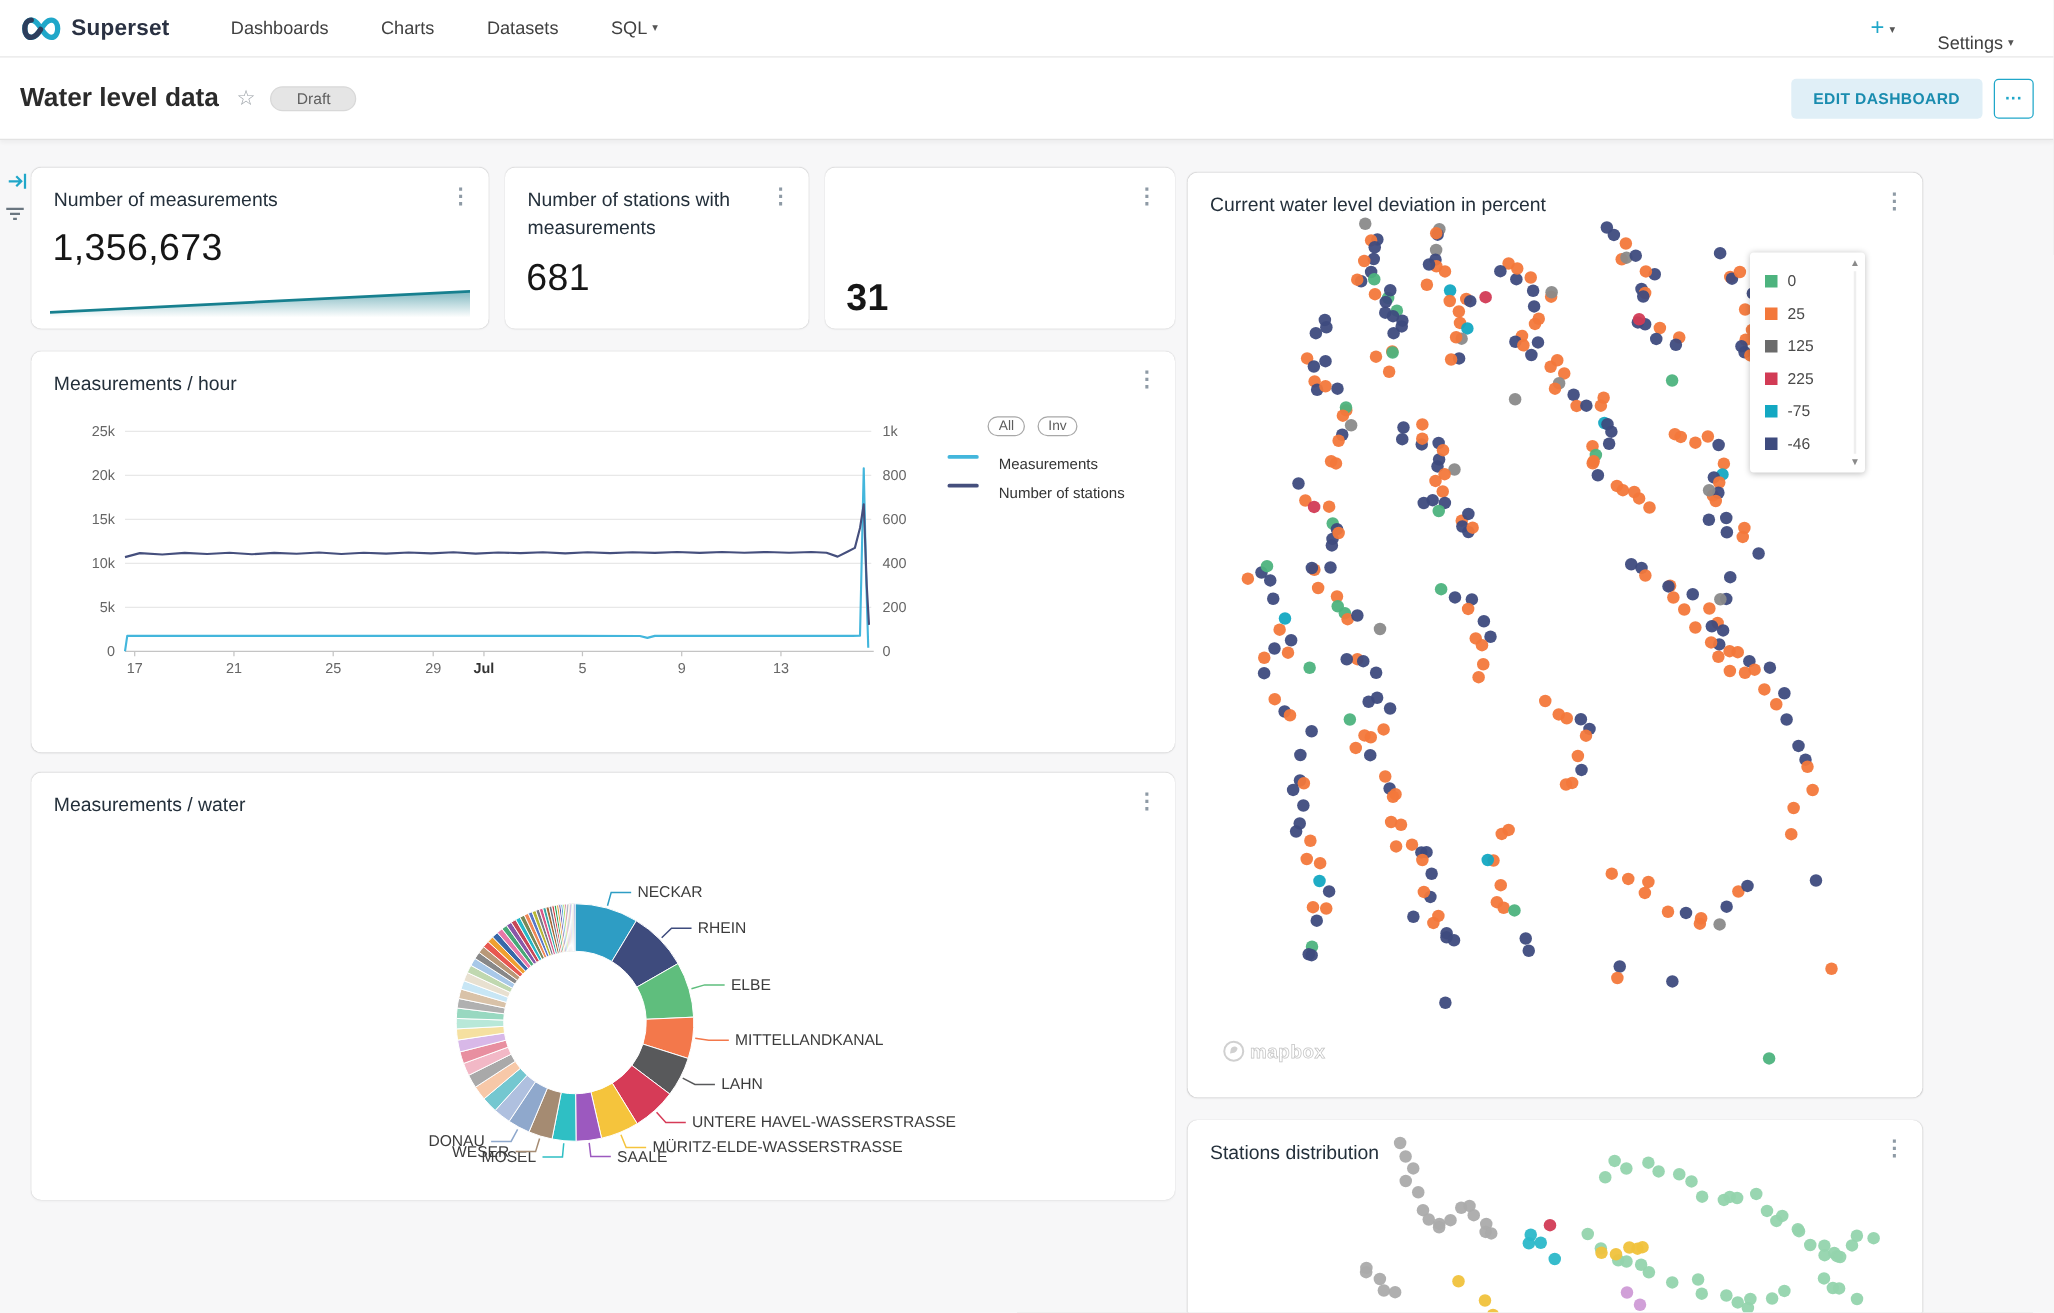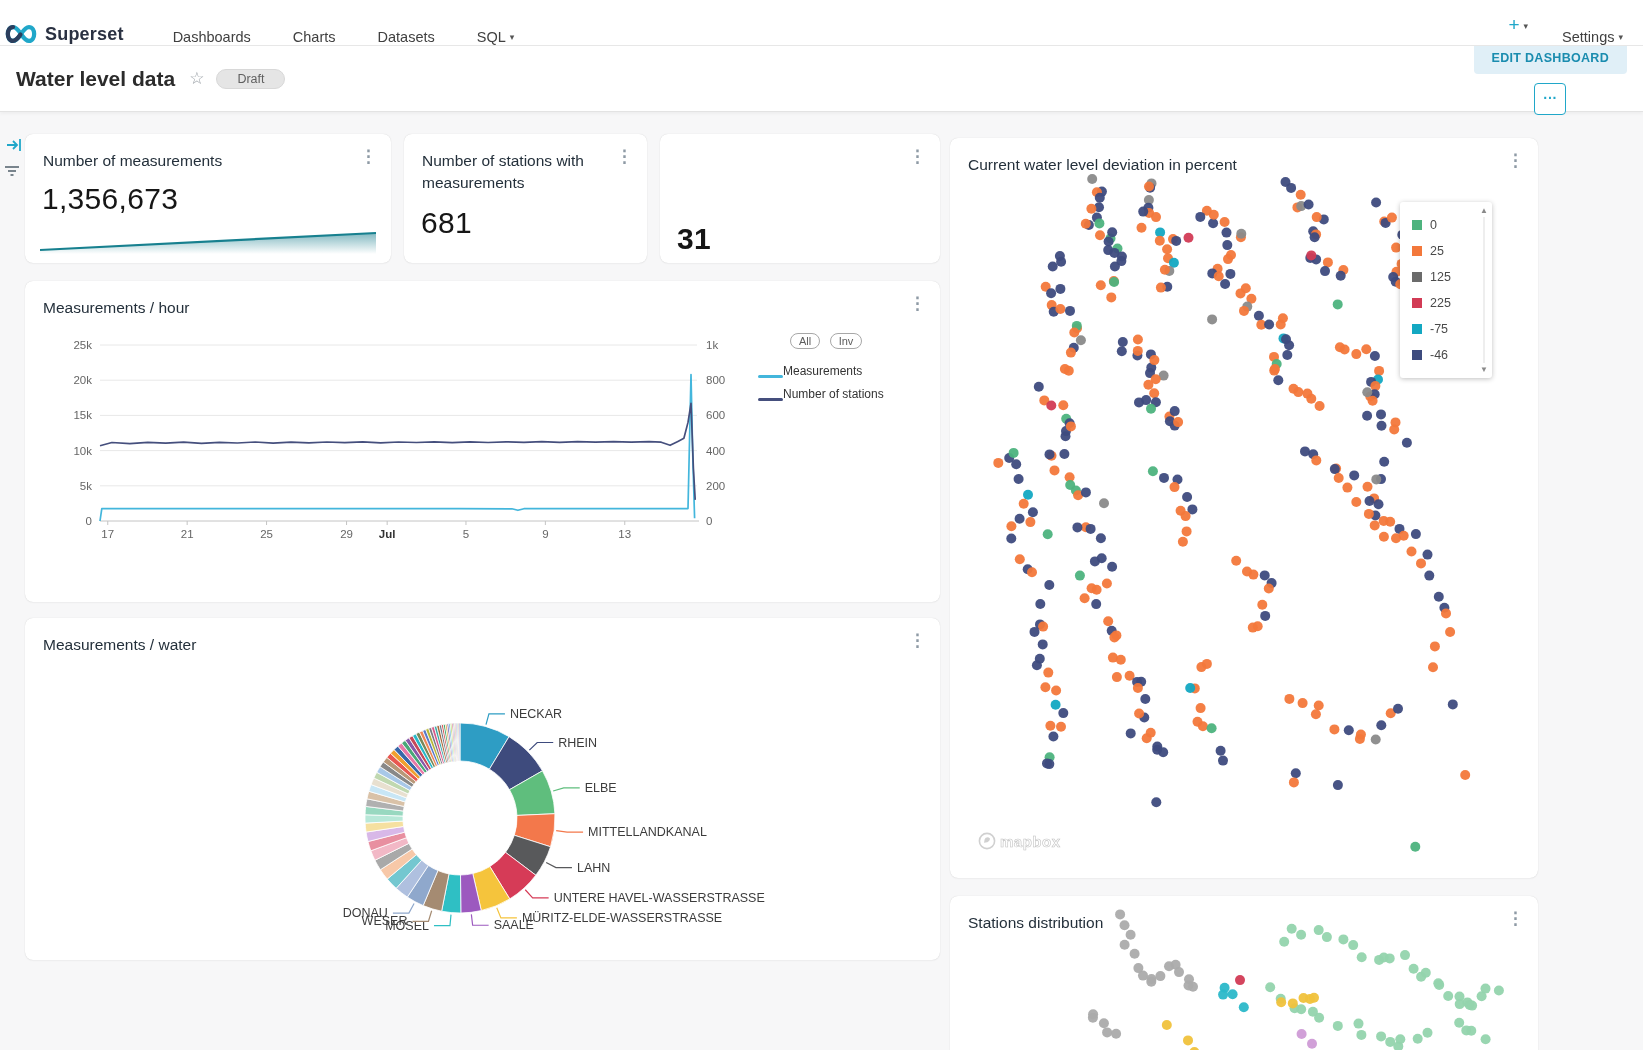--- a/index.html
+++ b/index.html
@@ -1,52 +1,52 @@
 <!DOCTYPE html>
 <html><head>
 <meta charset="utf-8">
 <style>
   * { margin:0; padding:0; box-sizing:border-box; }
   html,body { background:#e9e9ea; }
   body { font-family:"Liberation Sans", sans-serif; }
   .stage { position:relative; width:1643px; height:1050px; overflow:hidden; background:#f7f7f8; }
 
   
-  .nav { position:absolute; left:0; top:0; width:1643px; height:46px; background:#fff; border-bottom:1px solid #e7e7e7; display:flex; align-items:flex-end; padding:0 4px; z-index:5; }
+  .nav { position:absolute; left:0; top:0; width:1643px; height:46px; background:#fff; border-bottom:1px solid #e7e7e7; display:flex; align-items:center; padding:0 16px; z-index:5; }
   .brand { display:flex; align-items:center; gap:7px; margin-right:28px; }
   .brand-name { font-size:18px; font-weight:700; color:#2a3142; letter-spacing:.2px; }
   .nav-item { font-size:14.5px; color:#404040; margin:0 21px; cursor:pointer; }
   .nav-right { margin-left:auto; display:flex; align-items:center; gap:34px; padding-right:16px; }
   .plus-btn { color:#20a7c9; font-size:19px; font-weight:400; }
   .caret { font-size:9px; color:#555; margin-left:4px; vertical-align:2px; }
   .settings { font-size:14.5px; color:#404040;margin-top:24px; }
 
   
   .hdr { position:absolute; left:0; top:46px; width:1643px; height:66px; background:#fff; border-bottom:1px solid #e3e3e3; box-shadow:0 2px 3px rgba(0,0,0,.04); display:flex; align-items:center; padding:0 16px; z-index:4; }
   .dash-title { font-size:21px; font-weight:700; color:#2b2b2b; margin-right:14px; }
   .star { font-size:17px; color:#9aa0a6; margin-right:12px; cursor:pointer; }
   .draft { font-size:12.5px; color:#5f5f5f; background:#e5e5e5; border:1px solid #d8d8d8; border-radius:12px; padding:2px 20px; margin-right:14px; }
   .meta { display:flex; align-items:center; gap:9px; background:#f4f4f4; border-radius:4px; height:32px; padding:0 14px; color:#4a4a4a; font-size:13px; }
-  .hdr-right { margin-left:auto; display:flex; align-items:center; gap:9px;flex-direction:column; }
+  .hdr-right { margin-left:auto; display:flex; align-items:center; gap:9px; }
   .edit-btn { background:#e0eff7; color:#1a8caf; border:none; border-radius:4px; height:32px; padding:0 18px; font-size:12.5px; font-weight:700; letter-spacing:.3px; font-family:inherit; cursor:pointer; }
   .more-btn { width:32px; height:32px; background:#fff; border:1px solid #20a7c9; border-radius:4px; color:#20a7c9; font-weight:700; font-size:14px; line-height:28px; text-align:center; cursor:pointer; }
 
   
   .rail-icon { position:absolute; cursor:pointer; }
 
   
   .panel { position:absolute; background:#fff; border-radius:8px; box-shadow:0 0 1px rgba(0,0,0,.18), 0 1px 2px rgba(0,0,0,.03); }
   .p-title { position:absolute; left:18px; top:16px; font-size:15.5px; font-weight:400; color:#24303b; line-height:1.45; }
   .kebab { position:absolute; right:14px; top:14px; color:#8e9aa5; font-size:17px; font-weight:700; cursor:pointer; line-height:1; letter-spacing:0; }
   .kpi-value { position:absolute; left:17px; font-size:30px; color:#161616; letter-spacing:.3px; }
   .kpi-title { max-width:200px; }
 
   
   .mini-btn { display:inline-block; border:1px solid #a8a8a8; border-radius:10px; color:#5d5d5d; font-size:11px; padding:1px 8px; margin-left:5px; background:#fff; cursor:pointer; }
-  .legend-row { display:flex; align-items:flex-end; gap:0; margin-top:9px; cursor:pointer; }
+  .legend-row { display:flex; align-items:flex-start; gap:16px; margin-top:9px; cursor:pointer; }
   .legend-line { width:25px; height:3px; border-radius:2px; }
   .legend-text { font-size:12px; color:#333; }
 
   
   .map-legend { position:absolute; left:450px; top:64px; width:92px; background:#fff; border-radius:3px; box-shadow:0 1px 5px rgba(0,0,0,.25); padding:10px 8px 10px 12px; z-index:3; }
   .ml-row { display:flex; align-items:center; gap:8px; height:26px; }
   .ml-sw { width:10px; height:10px; flex:none; }
   .ml-label { font-size:12.5px; color:#4a4a4a; }
   .ml-scroll { position:absolute; right:2px; top:4px; bottom:4px; width:12px; display:flex; flex-direction:column; justify-content:space-between; align-items:center; }
   .ml-arrow { font-size:8px; color:#8a8a8a; cursor:pointer; }

